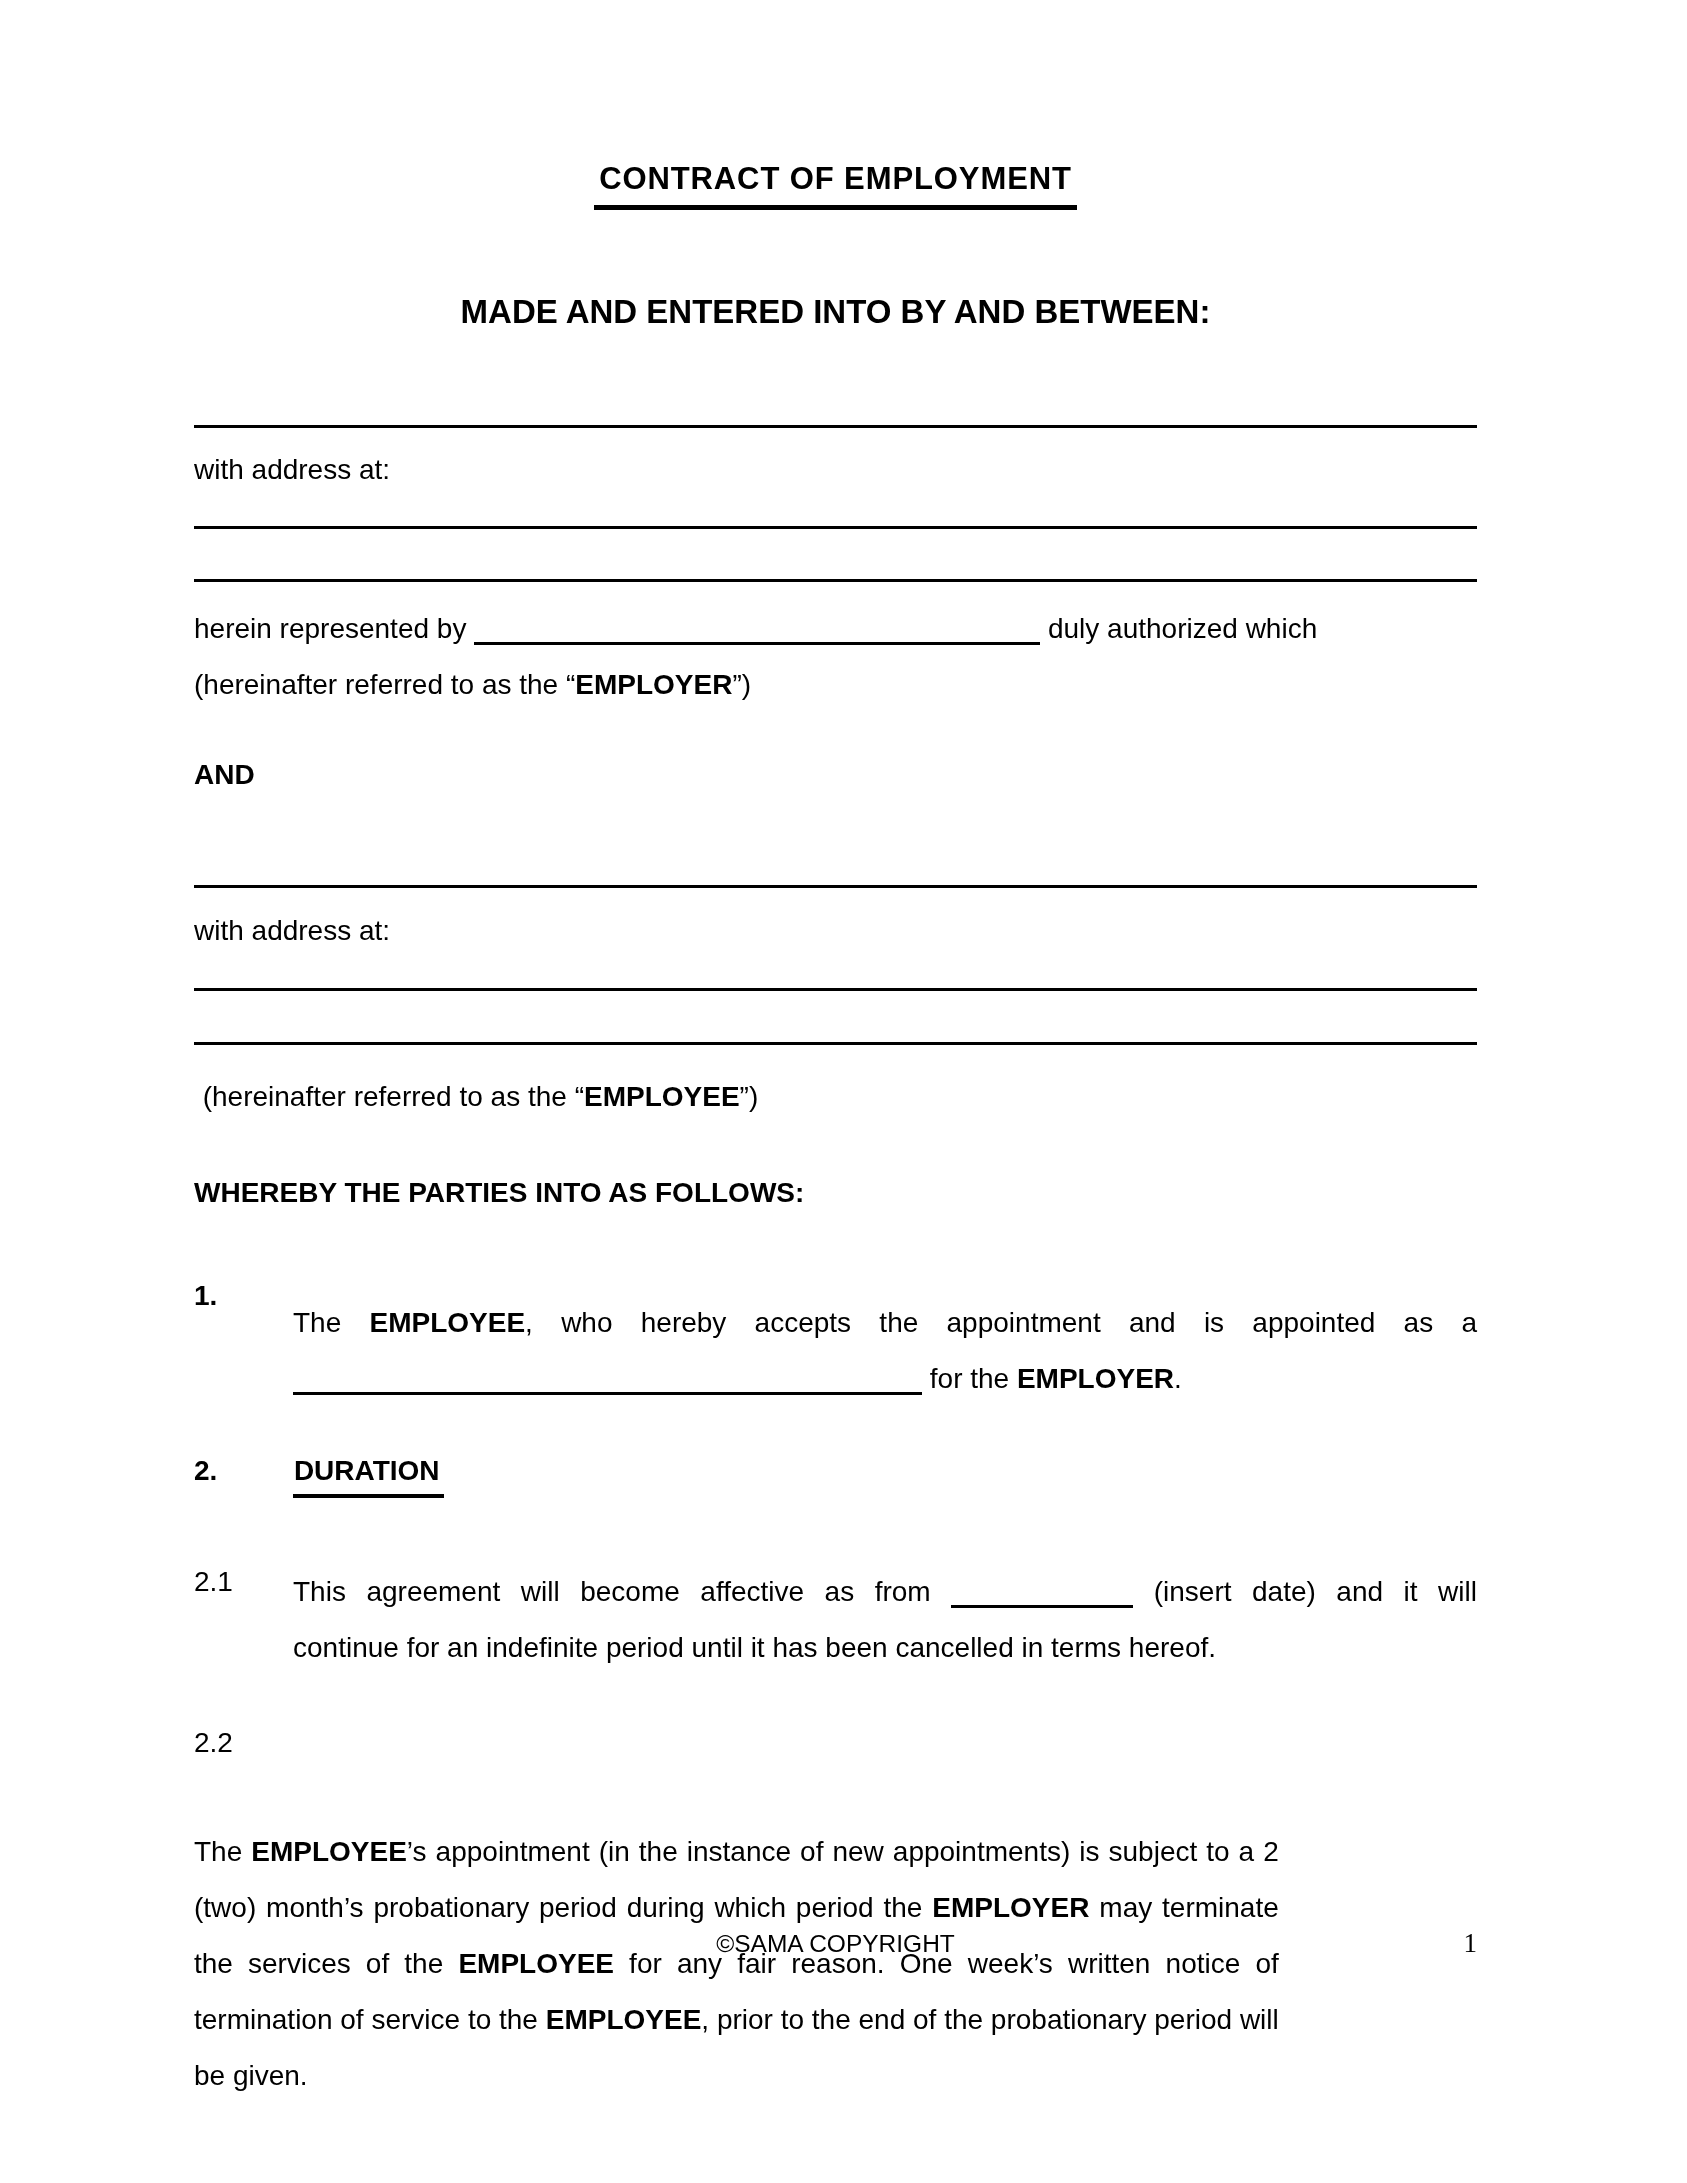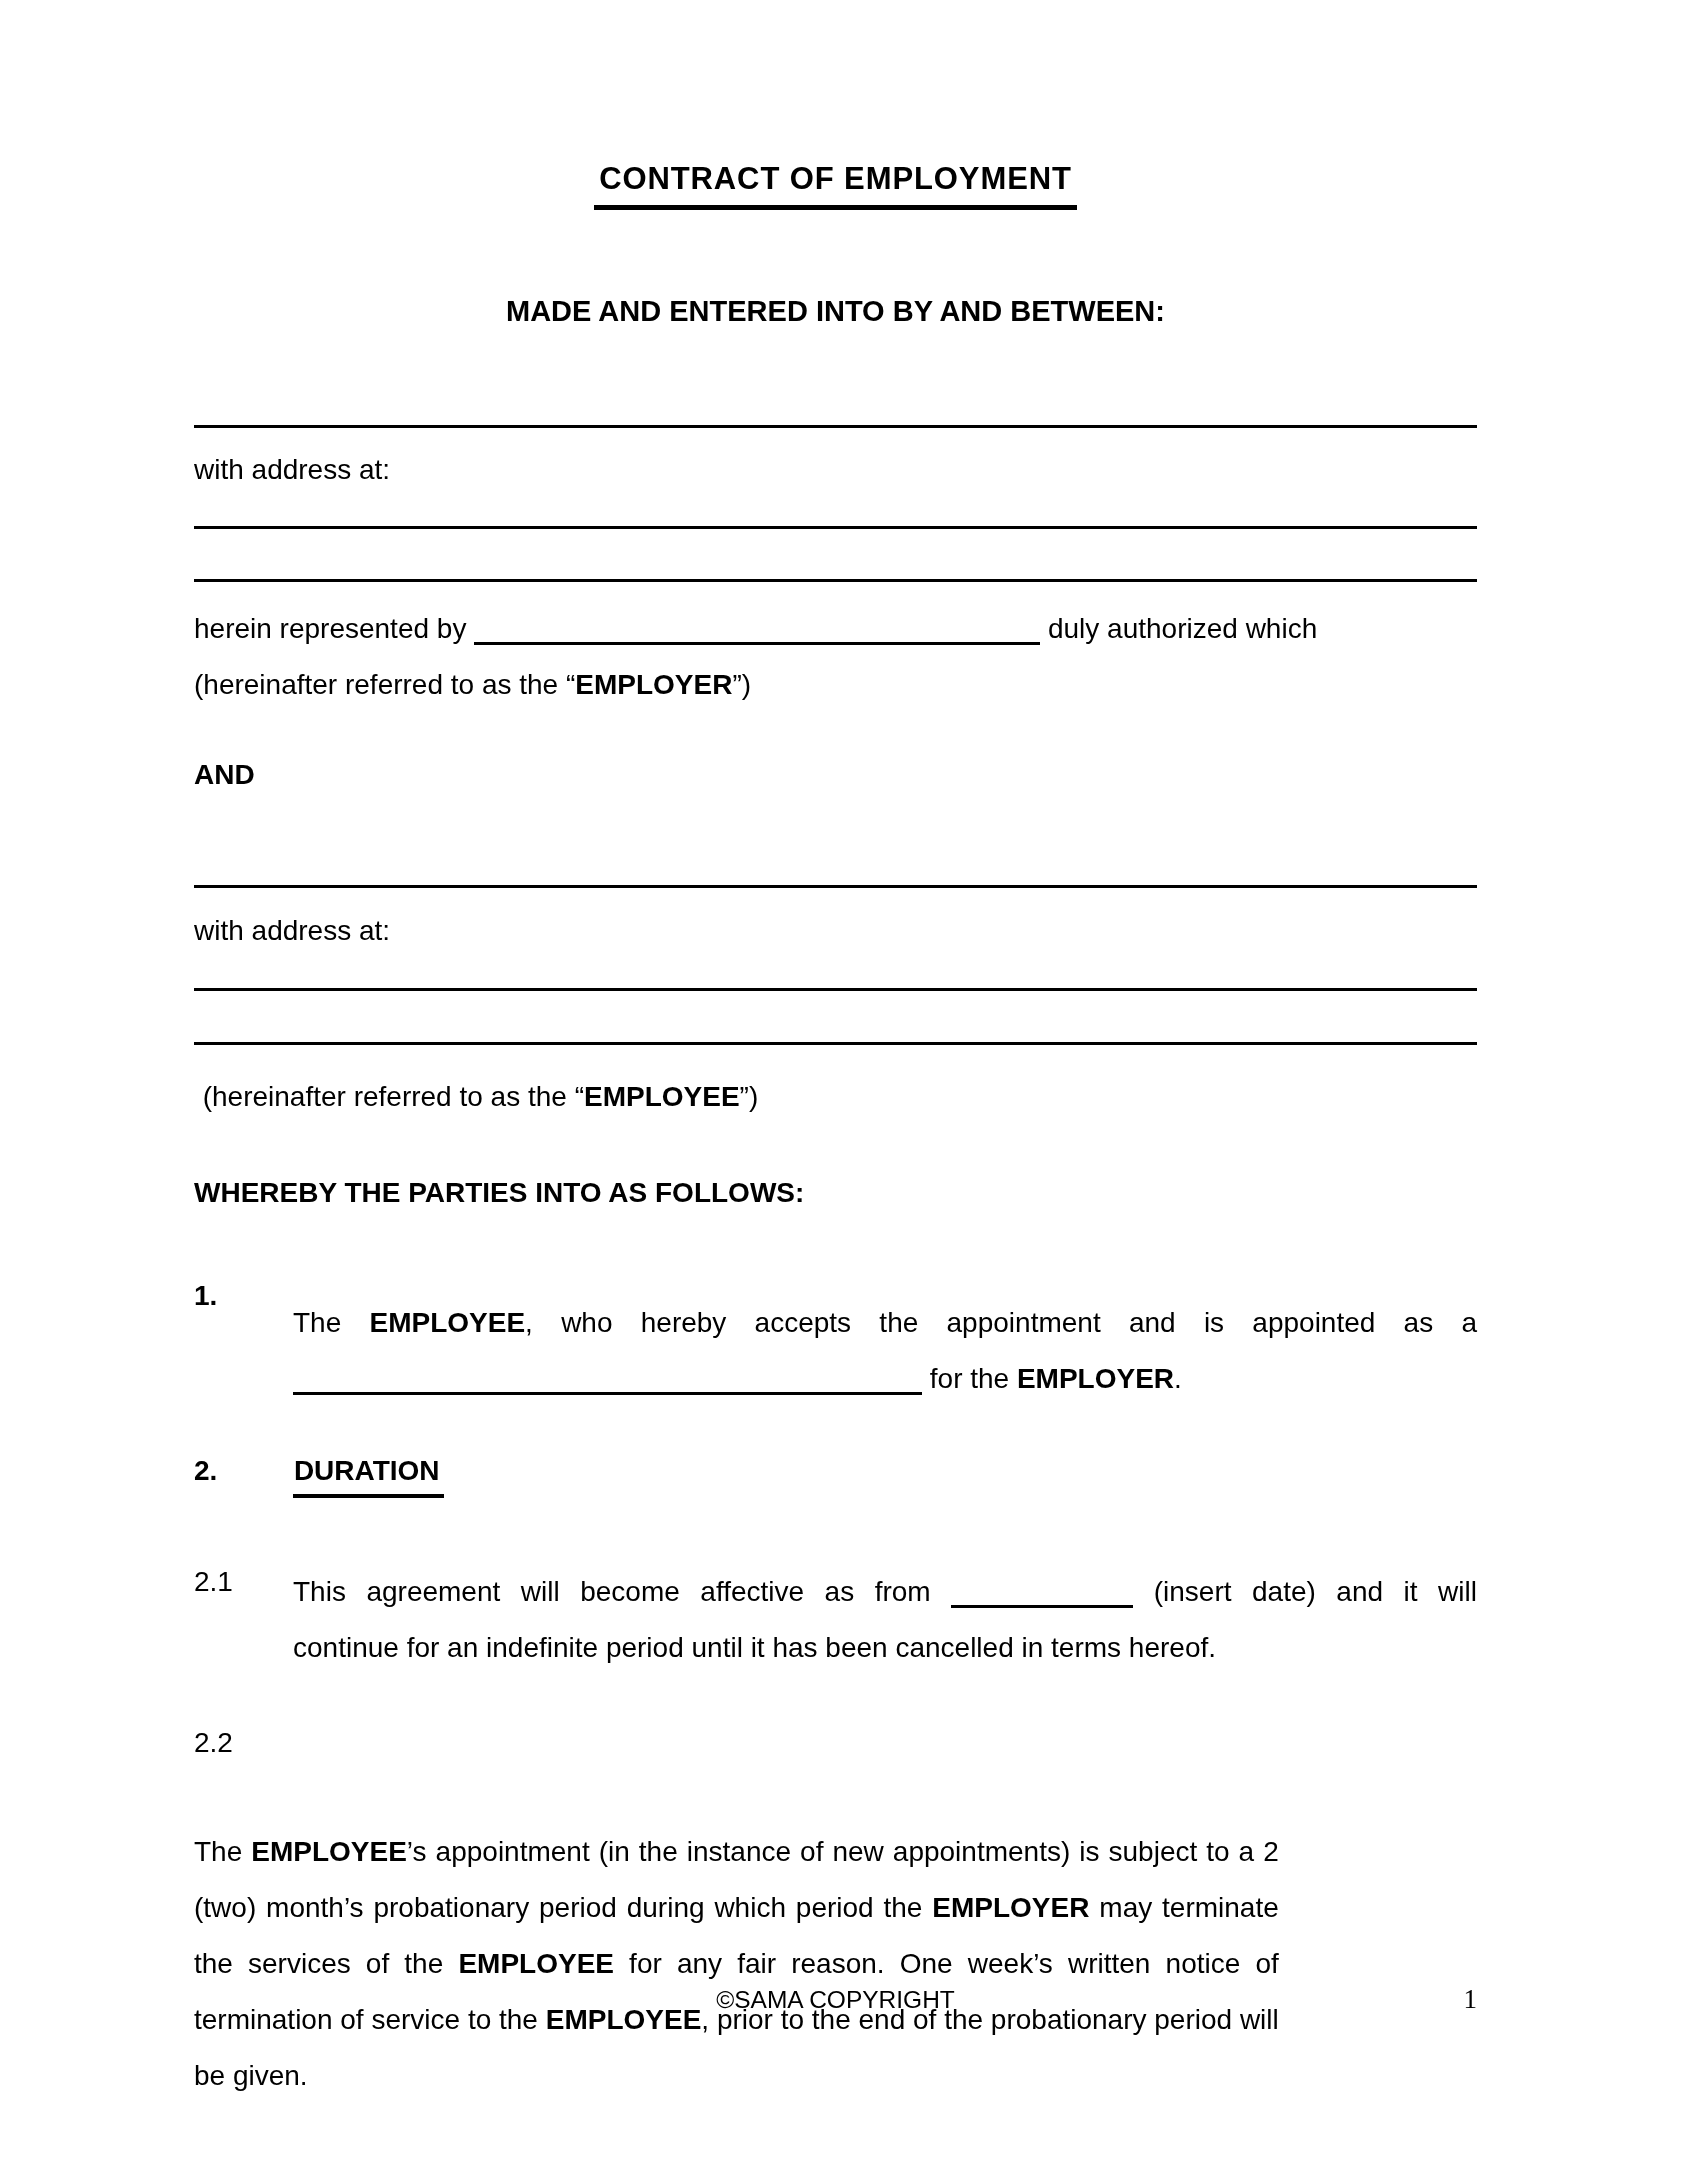--- a/index.html
+++ b/index.html
@@ -23,21 +23,21 @@
     font-weight: bold;
     letter-spacing: 0.9px;
     line-height: 1.1;
     border-bottom: 5.2px solid #000;
     padding: 0 5.2px 8.7px 5.2px;
   }
   .subtitle {
     margin-top: 84px;
     text-align: center;
     font-weight: bold;
-    font-size: 29px;
+    font-size: 33px;
     line-height: 35px;
   }
 
   .rule { height: 0; border-top: 3.5px solid #000; }
   .r1 { margin-top: 96px; }
   .r2 { margin-top: 39px; }
   .r3 { margin-top: 50px; }
   .r4 { margin-top: 93px; }
   .r5 { margin-top: 40px; }
   .r6 { margin-top: 51px; }
@@ -82,21 +82,21 @@
 
   .para { line-height: 56px; }
   .para1 { margin-top: 17.5px; }
   .jline { text-align: justify; text-align-last: justify; -moz-text-align-last: justify; }
   .lline { text-align: left; }
 
   .footer {
     position: absolute;
     left: 194px;
     right: 210px;
-    top: 1982px;
+    top: 1926px;
     height: 38px;
   }
   .copyright {
     text-align: center;
     font-size: 24.5px;
     line-height: 35px;
   }
   .pagenum {
     position: absolute;
     right: 0;

